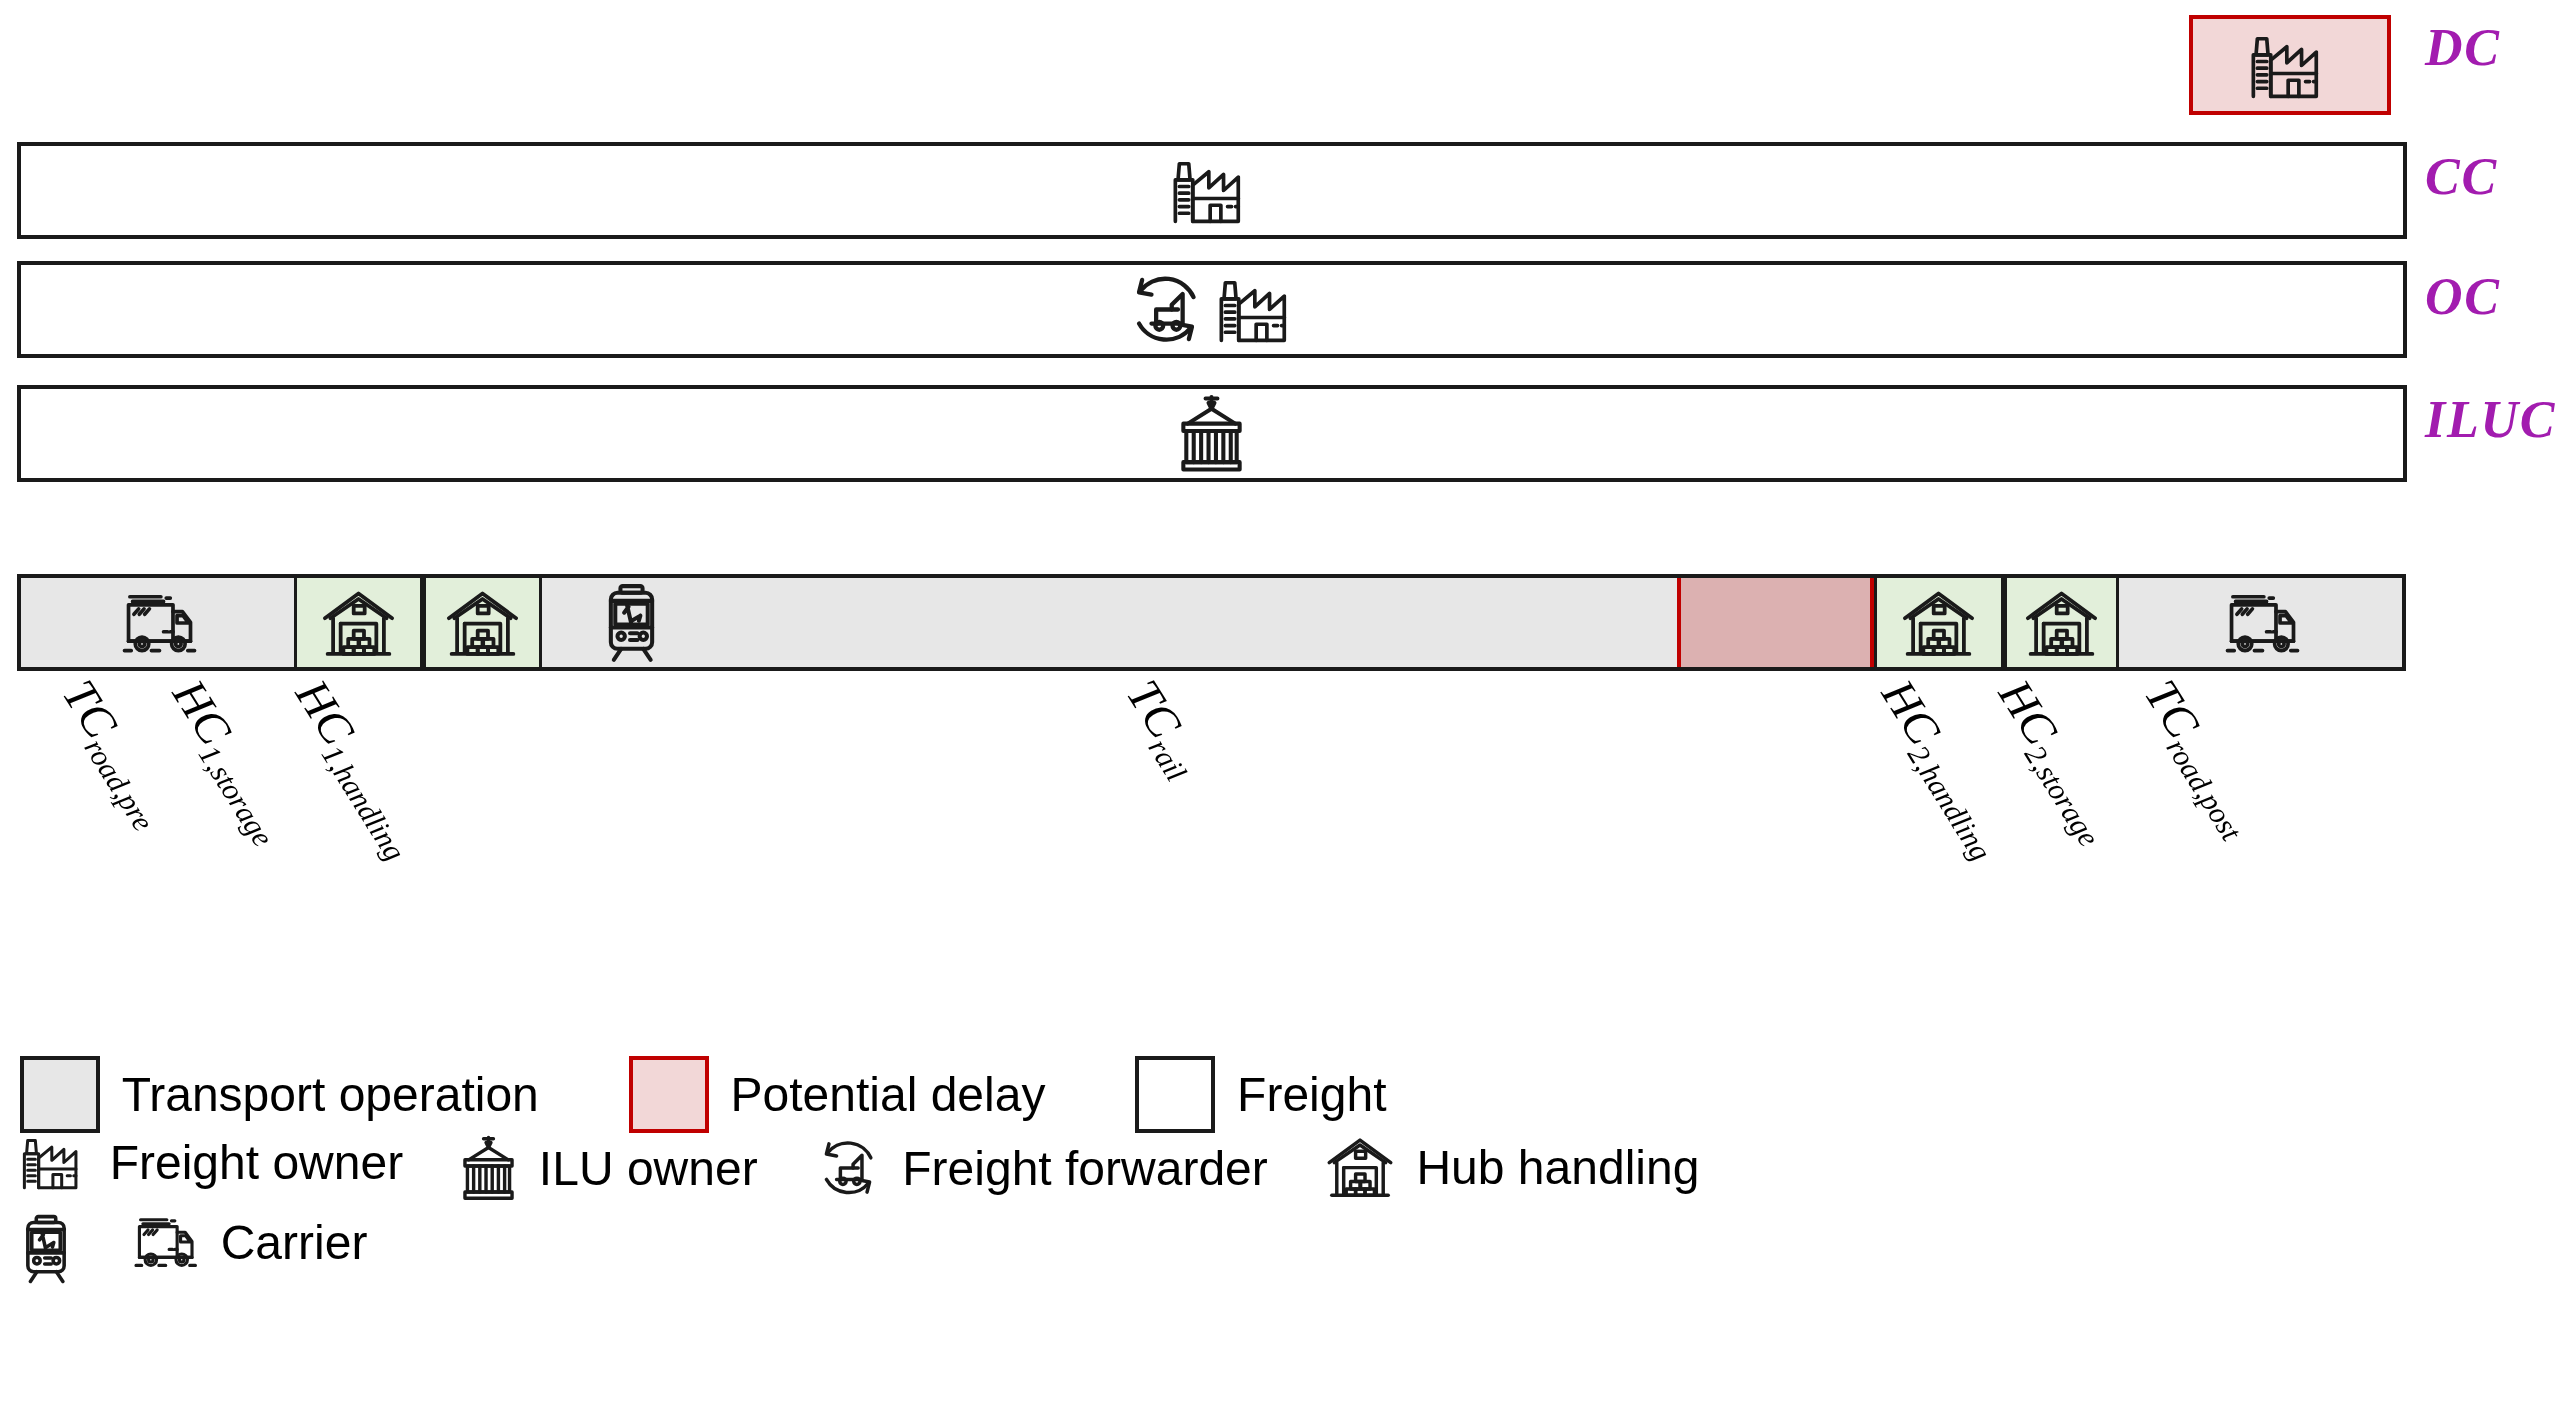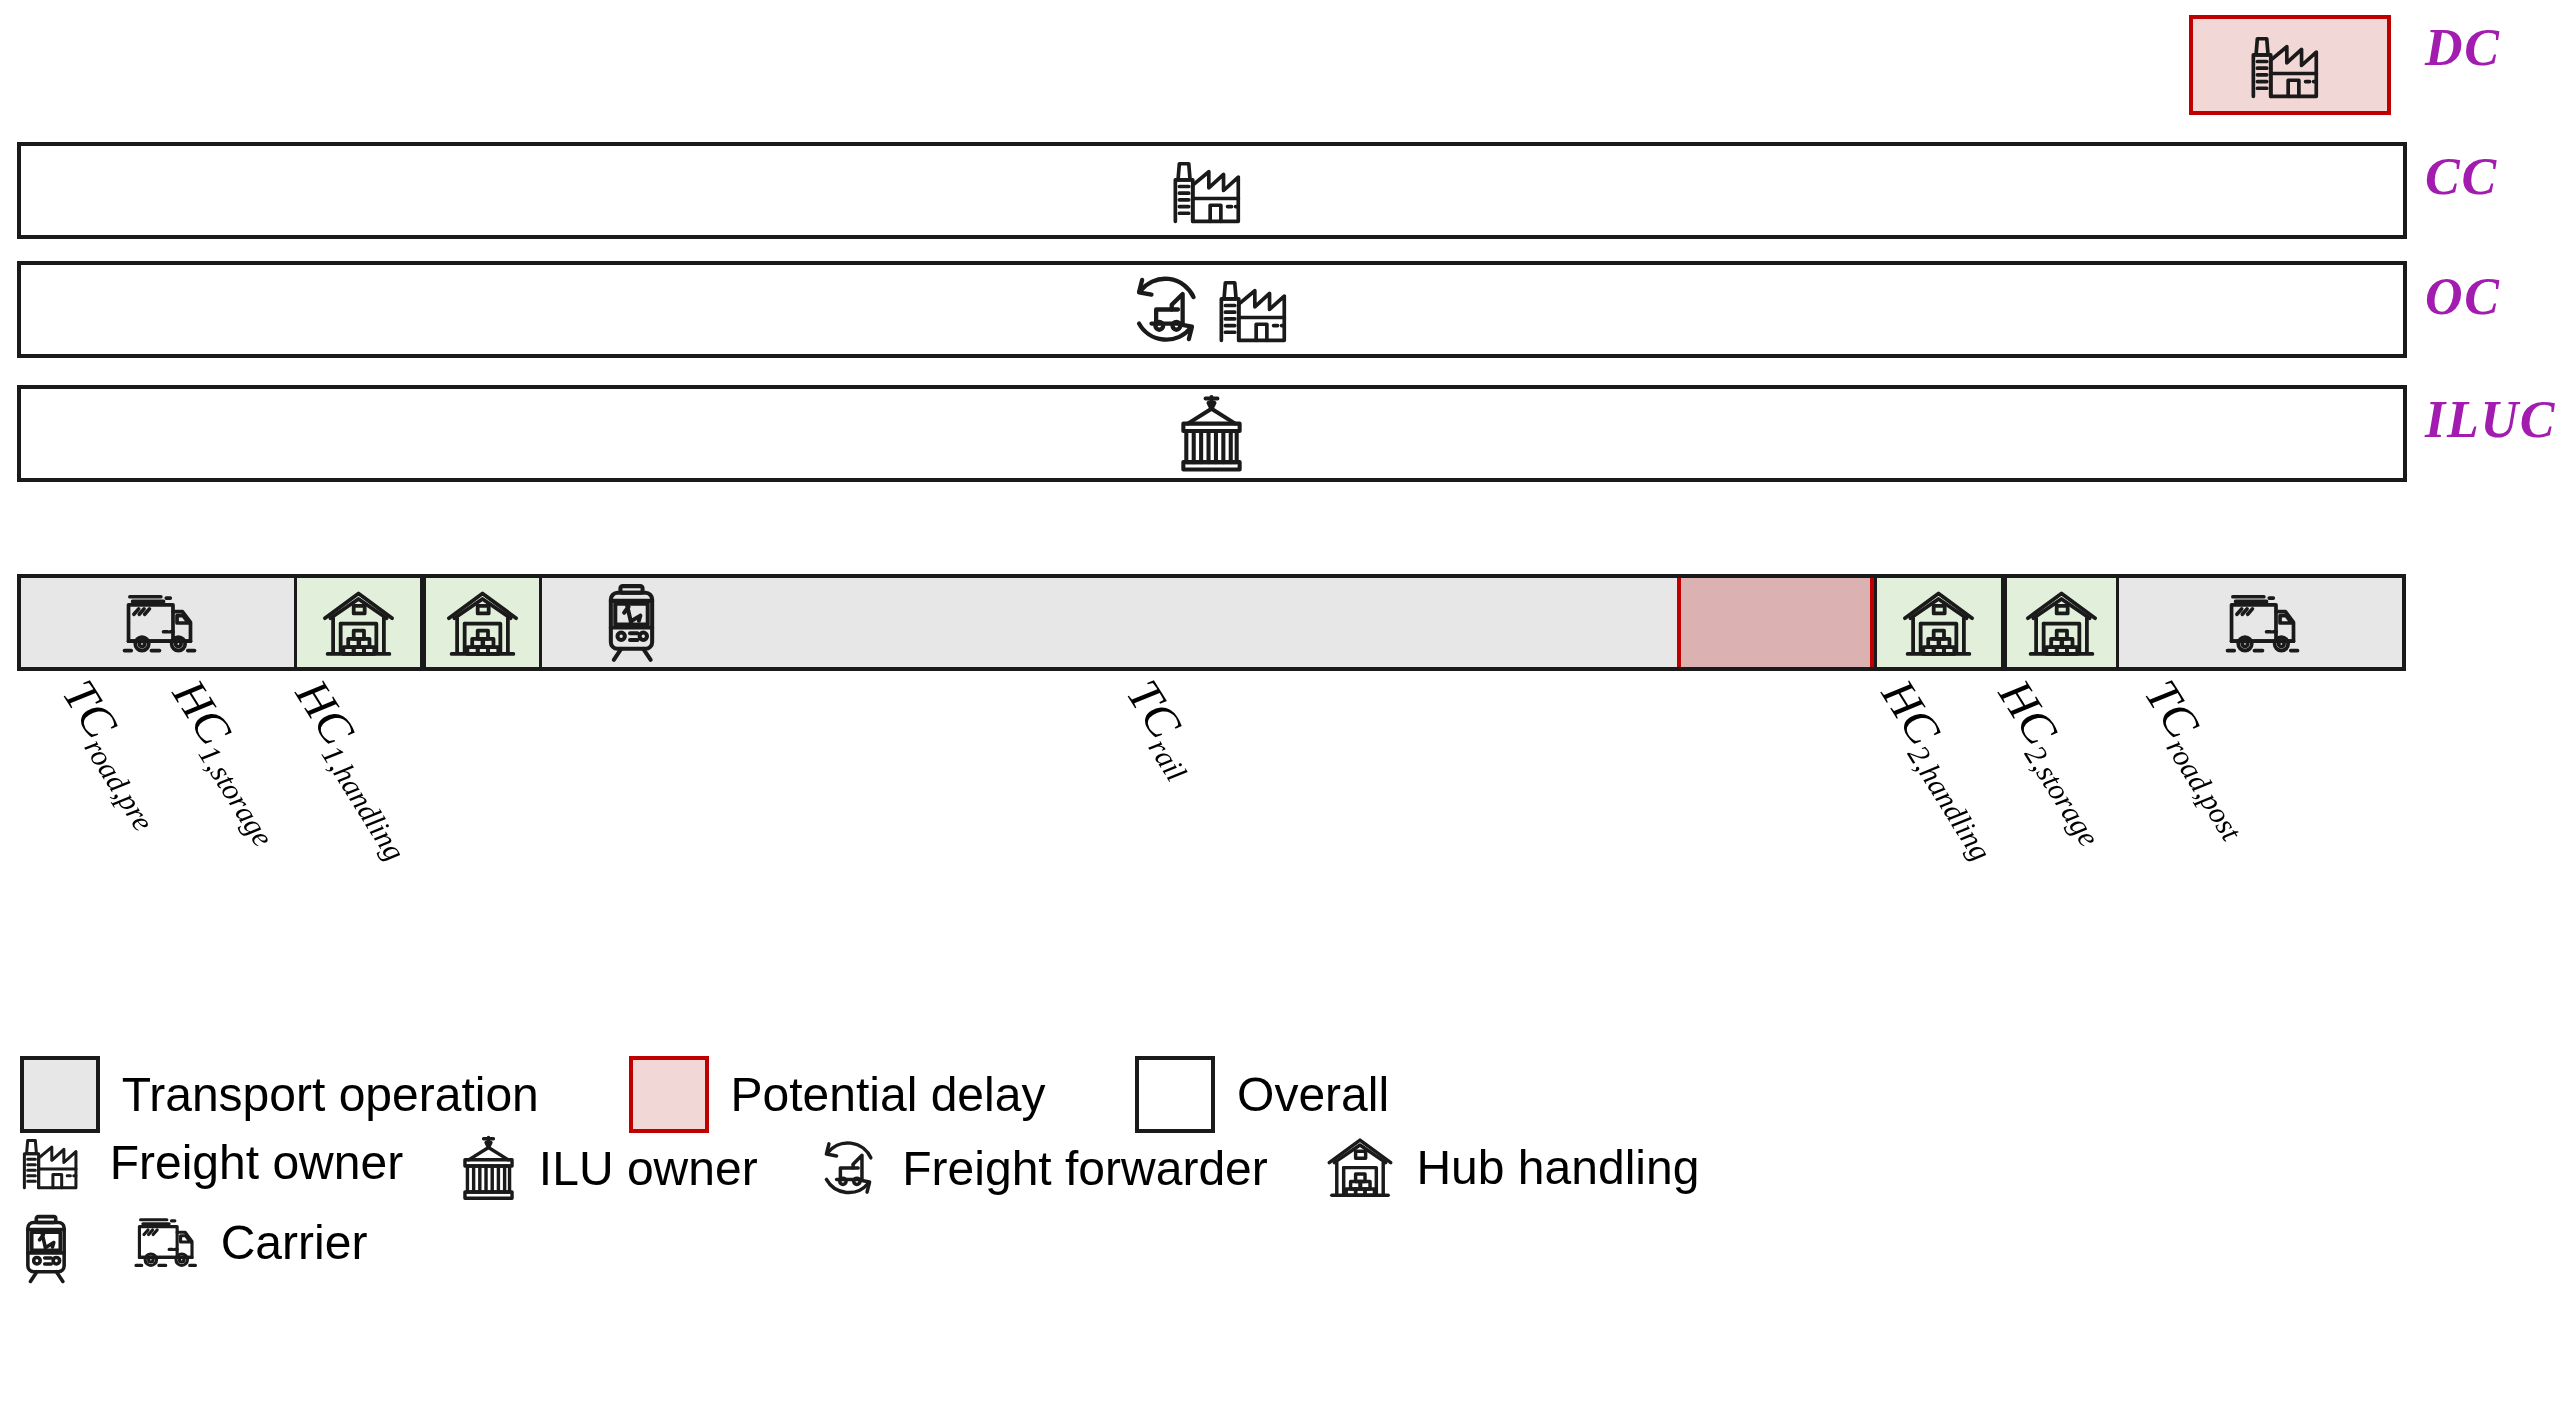--- a/index.html
+++ b/index.html
@@ -294,21 +294,21 @@
         <div style="display: flex; align-items: center; margin-left: 0px;">
           <div class="sw gray"></div>
     <div class="lg-text">Transport operation</div>
         </div>
         <div style="display: flex; align-items: center; margin-left: 70px;">
           <div class="sw pink"></div>
     <div class="lg-text">Potential delay</div>
         </div>
         <div style="display: flex; align-items: center; margin-left: 70px;">
           <div class="sw white"></div>
-    <div class="lg-text">Overall</div>
+    <div class="lg-text">Freight</div>
         </div>
       </div>
     <div class="legend-row" id="legend-actors1">
         <div style="display: flex; align-items: center; margin-left: 0px;">
           <span class="lg-icon">
             <svg width="68" height="55" viewBox="0 0 124 100">
         <g stroke="#1a1a1a" fill="none" stroke-width="5.5" stroke-linejoin="round" stroke-linecap="round">
           <path d="M8 96 V34 H34 V96"></path>
           <path d="M14 10 H28 L30 34 H12 Z"></path>
           <path d="M34 96 V42 L58 22 V46 L80 26 V50 L102 30 V96 Z"></path>

